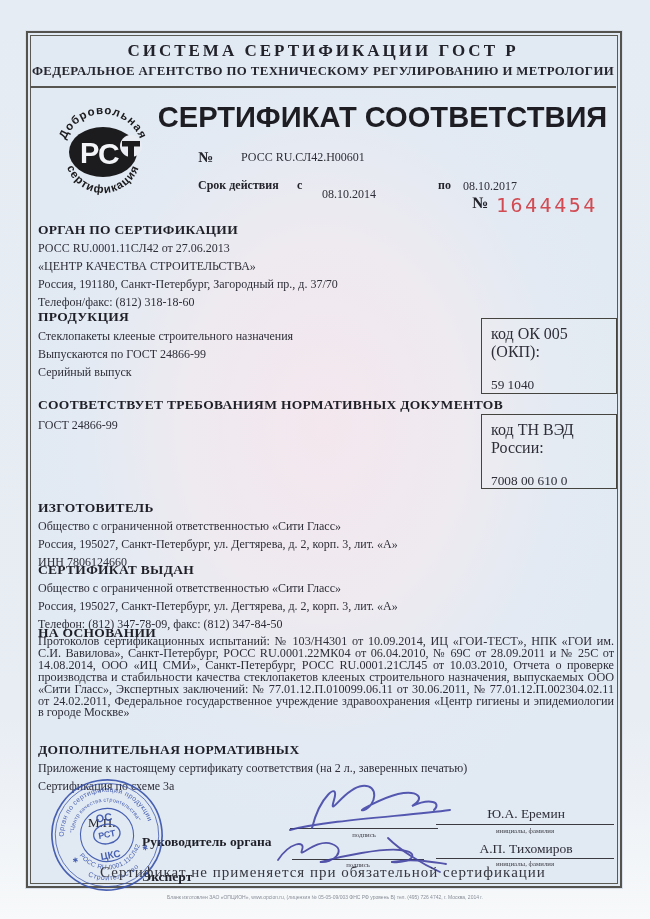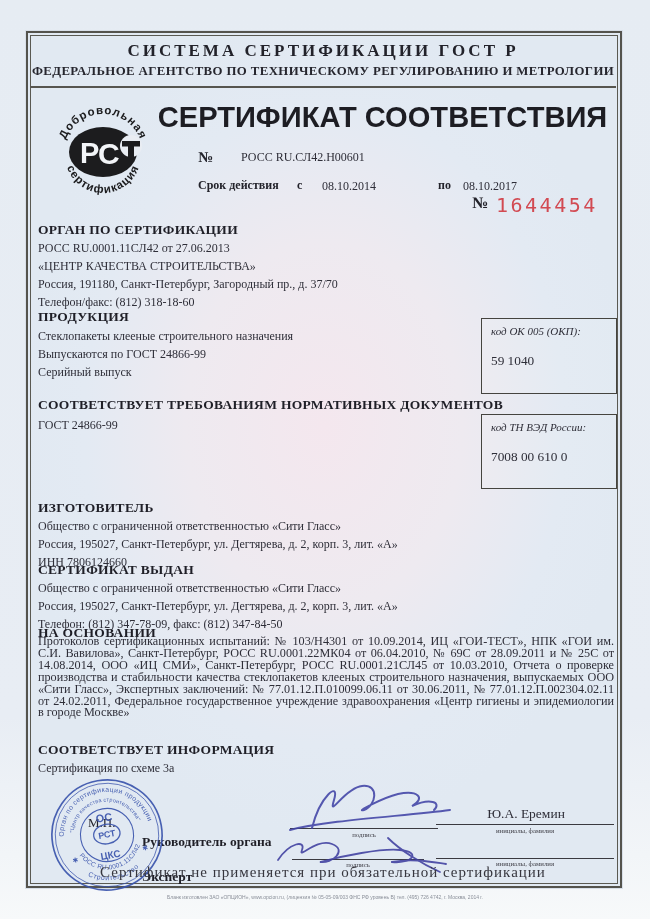--- a/index.html
+++ b/index.html
@@ -20,21 +20,21 @@
   .agency-line{left:30px;top:64px;width:586px;text-align:center;font-weight:bold;font-size:12.8px;letter-spacing:.4px;color:#26262e;}
   .head-rule{left:30px;top:86px;width:586px;height:2px;background:#56554f;}
   .main-title{left:150px;top:100px;width:465px;text-align:center;font-family:"Liberation Sans",sans-serif;font-weight:bold;font-size:30px;letter-spacing:0;color:#1d1d23;transform:scaleX(.97);}
   .lbl{font-weight:bold;font-size:12px;color:#23232b;}
   .val{font-size:12px;color:#2e2e38;}
   .form-no{font-family:"DejaVu Sans Mono",monospace;font-size:20px;letter-spacing:2.5px;color:#d24a52;}
   
   .sec-title{position:absolute;font-weight:bold;font-size:13.5px;letter-spacing:.3px;color:#1f1f27;white-space:nowrap;}
   .sec-lines{position:absolute;font-size:12px;line-height:18px;color:#2e2e38;white-space:nowrap;}
   .code-box{position:absolute;width:134px;border:1.3px solid #45443f;background:rgba(255,255,255,0.06);}
-  .code-box .cb-label{margin:6px 12px 0 9px;font-size:11px;color:#2e2e38;font-style:italic;}
+  .code-box .cb-label{margin:6px 12px 0 9px;font-size:16px;color:#2e2e38;}
   .code-box .cb-value{margin:16px 0 0 9px;font-size:13.3px;color:#2e2e38;}
   .basis-text{left:38px;top:636px;width:576px;font-size:12.2px;line-height:11.9px;text-align:justify;color:#2e2e38;}
   
   .mp{left:88px;top:815px;font-size:13px;color:#23232b;}
   .role{position:absolute;font-weight:bold;font-size:13.5px;color:#1f1f27;white-space:nowrap;margin-top:24px;}
   .sig-rule{position:absolute;border-bottom:1.2px solid #3a3a40;height:0;}
   .small-cap{position:absolute;font-size:6.8px;color:#44444c;text-align:center;}
   .sig-name{position:absolute;font-size:13.5px;color:#2e2e38;text-align:center;white-space:nowrap;}
   .footer-note{left:30px;top:864px;width:586px;text-align:center;font-size:15px;letter-spacing:1px;color:#36363e;}
   .print-line{left:0;top:894px;width:650px;text-align:center;font-size:5px;color:#8a8f99;font-family:"Liberation Sans",sans-serif;}
@@ -71,21 +71,21 @@
       <rect x="72" y="42" width="18" height="5.5"></rect>
       <rect x="78" y="42" width="6" height="16"></rect>
     </g>
   </svg>
 
   <div class="abs main-title">СЕРТИФИКАТ СООТВЕТСТВИЯ</div>
   <span class="abs lbl" style="left:198px;top:149px;font-size:15px;">№</span>
   <span class="abs val" style="left:241px;top:150px;">РОСС RU.СЛ42.Н00601</span>
   <span class="abs lbl" style="left:198px;top:178px;">Срок действия</span>
   <span class="abs lbl" style="left:297px;top:178px;">с</span>
-  <span class="abs val" style="left:322px;top:179px;">08.10.2014</span>
+  <span class="abs val" style="left:322px;top:187px;">08.10.2014</span>
   <span class="abs lbl" style="left:438px;top:178px;">по</span>
   <span class="abs val" style="left:463px;top:179px;">08.10.2017</span>
   <span class="abs lbl" style="left:472px;top:194px;font-size:16px;">№</span>
   <span class="abs form-no" style="left:496px;top:193px;">1644454</span>
 
   <div class="sec-title" style="left:38px;top:222px;">ОРГАН ПО СЕРТИФИКАЦИИ</div>
   <div class="sec-lines" style="left:38px;top:239px;">
     <div>РОСС RU.0001.11СЛ42 от 27.06.2013</div>
     <div>«ЦЕНТР КАЧЕСТВА СТРОИТЕЛЬСТВА»</div>
     <div>Россия, 191180, Санкт-Петербург, Загородный пр., д. 37/70</div>
@@ -122,36 +122,38 @@
   <div class="sec-title" style="left:38px;top:562px;">СЕРТИФИКАТ ВЫДАН</div>
   <div class="sec-lines" style="left:38px;top:579px;">
     <div>Общество с ограниченной ответственностью «Сити Гласс»</div>
     <div>Россия, 195027, Санкт-Петербург, ул. Дегтярева, д. 2, корп. 3, лит. «А»</div>
     <div>Телефон: (812) 347-78-09, факс: (812) 347-84-50</div>
   </div>
 
   <div class="sec-title" style="left:38px;top:625px;">НА ОСНОВАНИИ</div>
   <div class="abs basis-text">Протоколов сертификационных испытаний: № 103/Н4301 от 10.09.2014, ИЦ «ГОИ-ТЕСТ», НПК «ГОИ им. С.И. Вавилова», Санкт-Петербург, РОСС RU.0001.22МК04 от 06.04.2010, № 69С от 28.09.2011 и № 25С от 14.08.2014, ООО «ИЦ СМИ», Санкт-Петербург,  РОСС RU.0001.21СЛ45 от 10.03.2010, Отчета о проверке производства и стабильности качества стеклопакетов клееных строительного назначения, выпускаемых ООО «Сити Гласс», Экспертных заключений: № 77.01.12.П.010099.06.11 от 30.06.2011, № 77.01.12.П.002304.02.11 от 24.02.2011, Федеральное государственное учреждение здравоохранения «Центр гигиены и эпидемиологии в городе Москве»</div>
 
-  <div class="sec-title" style="left:38px;top:742px;">СООТВЕТСТВУЕТ ИНФОРМАЦИЯ</div>
+  <div class="sec-title" style="left:38px;top:742px;">ДОПОЛНИТЕЛЬНАЯ НОРМАТИВНЫХ</div>
   <div class="sec-lines" style="left:38px;top:759px;">
+    <div>Приложение к настоящему сертификату соответствия (на 2 л., заверенных печатью)</div>
     <div>Сертификация по схеме 3а</div>
   </div>
 
   <div class="abs mp">М.П.</div>
   <div class="role" style="left:142px;top:810px;">Руководитель органа</div>
   <div class="sig-rule" style="left:290px;top:828px;width:148px;"></div>
   <div class="small-cap" style="left:290px;top:831px;width:148px;">подпись</div>
   <div class="sig-name" style="left:438px;top:806px;width:176px;">Ю.А. Еремин</div>
   <div class="sig-rule" style="left:436px;top:824px;width:178px;"></div>
   <div class="small-cap" style="left:436px;top:827px;width:178px;">инициалы, фамилия</div>
 
   <div class="role" style="left:142px;top:845px;">Эксперт</div>
   <div class="sig-rule" style="left:292px;top:859px;width:132px;"></div>
   <div class="small-cap" style="left:292px;top:861px;width:132px;">подпись</div>
+  <div class="sig-name" style="left:438px;top:841px;width:176px;">А.П. Тихомиров</div>
   <div class="sig-rule" style="left:436px;top:858px;width:178px;"></div>
   <div class="small-cap" style="left:436px;top:860px;width:178px;">инициалы, фамилия</div>
 
   <svg class="abs" style="left:284px;top:774px;" width="174" height="62" viewBox="0 0 174 62">
     <g fill="none" stroke="#4144a6" stroke-width="2" stroke-linecap="round" opacity="0.88">
       <path d="M28,54 C36,22 56,6 50,26 C44,46 60,14 78,12 C96,10 92,32 80,36 C70,39 98,24 114,20 C134,16 142,24 128,32 C146,24 158,28 150,36"></path>
       <path d="M6,56 C44,46 122,42 166,36"></path>
     </g>
   </svg>
   <svg class="abs" style="left:270px;top:832px;" width="194" height="42" viewBox="0 0 194 42">

